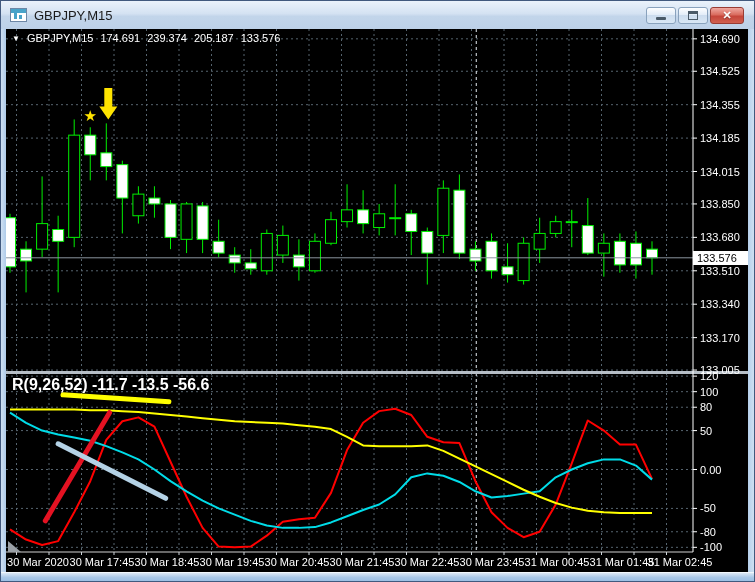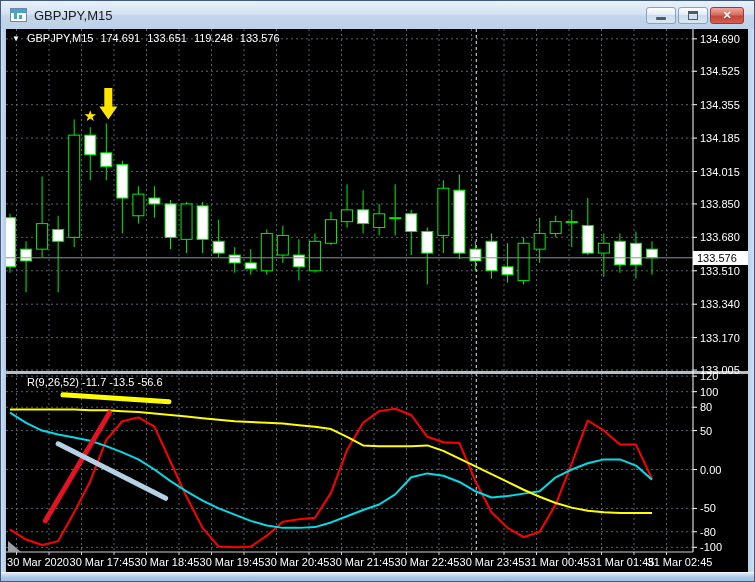--- a/index.html
+++ b/index.html
@@ -20,21 +20,21 @@
     display:flex;align-items:center;justify-content:center;cursor:default;}
   .cap-btn.close{width:34px;border-color:#993c34;
     background:linear-gradient(#efa9a1,#da6c5f 45%,#c5453a 55%,#d06050);}
   .glyph-min{width:10px;height:3px;background:#4a5a68;border-radius:1px;margin-top:7px;}
   .glyph-restore{width:10px;height:9px;border:1px solid #4a5a68;border-top:3px solid #4a5a68;background:transparent;}
   .glyph-close{color:#fff;font-size:11px;font-weight:bold;line-height:1;text-shadow:0 1px 1px rgba(0,0,0,.35);}
   .client{position:absolute;left:5px;top:28px;width:742px;height:545px;background:#000;}
   .client svg{position:absolute;left:0;top:0;}
   .ohlc{position:absolute;left:6px;top:3px;color:#fff;font-size:11px;display:flex;gap:7px;white-space:nowrap;z-index:3;}
   .ohlc .tri{font-size:8px;padding-top:2px;color:#fff;}
-  .ind-label{position:absolute;left:21px;top:347px;color:#fff;font-size:11px;white-space:nowrap;z-index:3;}
+  .ind-label{position:absolute;left:6px;top:347px;color:#fff;font-size:16px;white-space:nowrap;z-index:3;font-weight:bold;}
   .price-badge{position:absolute;left:687px;top:222px;width:55px;height:14px;background:#fff;color:#000;
     font-size:11px;line-height:14px;padding-left:4px;z-index:3;}
   .bottom-strip{position:absolute;left:0;right:0;bottom:0;height:9px;
     background:linear-gradient(#dce9f6,#aac8e8 55%,#9cbfe4);border-top:1px solid #f2f7fc;}
   .side-strip{position:absolute;top:28px;bottom:9px;width:5px;background:linear-gradient(90deg,#cfe0f2,#aecbe9);}
   .side-strip.left{left:0;}
   .side-strip.right{right:0;width:8px;background:linear-gradient(90deg,#aecbe9,#cfe0f2);}
 </style>
 </head>
 <body>
@@ -292,22 +292,22 @@
         <text x="551" y="537" text-anchor="middle" font-size="11" fill="#ffffff">31 Mar 00:45</text>
         <text x="616" y="537" text-anchor="middle" font-size="11" fill="#ffffff">31 Mar 01:45</text>
         <text x="674" y="537" text-anchor="middle" font-size="11" fill="#ffffff">31 Mar 02:45</text>
         <polygon points="2,512 2,523 15,523" fill="#9aa0a6"></polygon>
       </svg>
 
     <div class="ohlc">
       <span class="tri">▼</span>
       <span>GBPJPY,M15</span>
       <span>174.691</span>
-      <span>133.651</span>
-      <span>119.248</span>
+      <span>239.374</span>
+      <span>205.187</span>
       <span>133.576</span>
     </div>
 
     <div class="ind-label">R(9,26,52) -11.7 -13.5 -56.6</div>
 
     <div class="price-badge">133.576</div>
   </div>
 
   <div class="bottom-strip"></div>
 </div>

